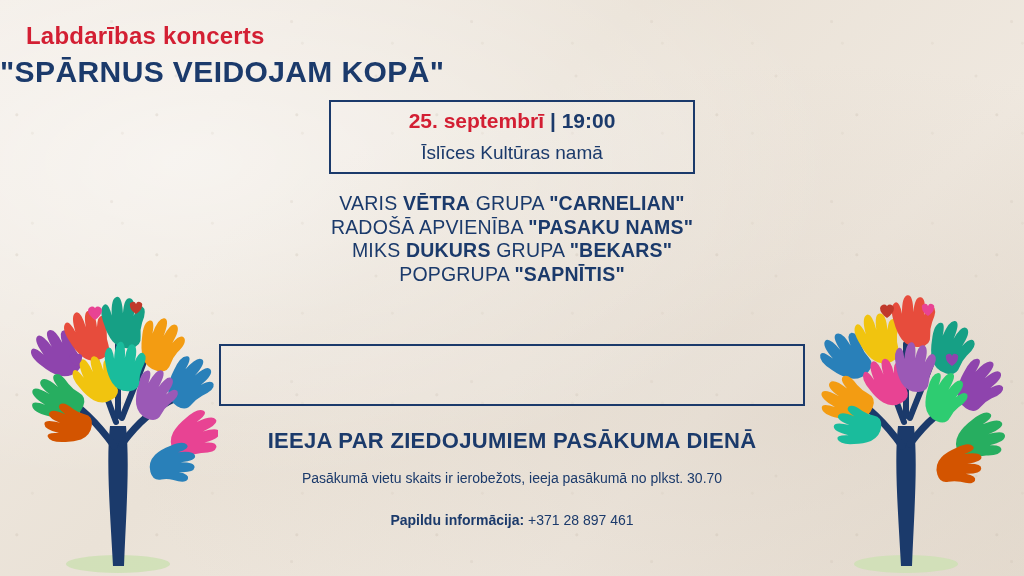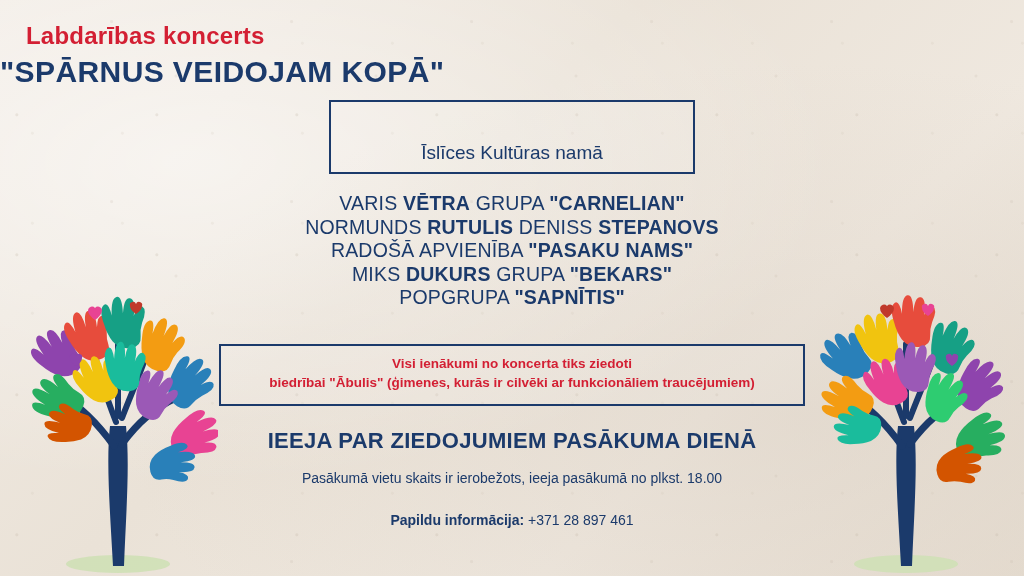--- a/index.html
+++ b/index.html
@@ -284,46 +284,44 @@
           <path d="M140 112 a3 3 0 0 1 6 -2 a3 3 0 0 1 6 2 q0 4 -6 8 q-6 -4 -6 -8 z" fill="#8e44ad"></path>
         </g>
       </g>
     </svg>
   </div>
 
   <div class="kicker">Labdarības koncerts</div>
   <div class="title">"SPĀRNUS VEIDOJAM KOPĀ"</div>
 
   <div class="when-box"></div>
+  <div class="when-date">
+    <span>25. septembrī</span>
+    <span class="sep">|</span>
+    <span class="sep">19:00</span>
+  </div>
   <div class="when-place">Īslīces Kultūras namā</div>
 
   <div class="lineup">
     <div class="row">
       <span class="light">VARIS </span><b>VĒTRA</b><span class="light"> GRUPA </span><b>"CARNELIAN"</b>
-    </div>
-    <div class="row">
-      <span class="light">NORMUNDS </span><b>RUTULIS</b><span class="light"> DENISS </span><b>STEPANOVS</b>
     </div>
     <div class="row">
       <span class="light">RADOŠĀ APVIENĪBA </span><b>"PASAKU NAMS"</b><span class="light"></span><b></b>
     </div>
     <div class="row">
       <span class="light">MIKS </span><b>DUKURS</b><span class="light"> GRUPA </span><b>"BEKARS"</b>
     </div>
     <div class="row">
       <span class="light">POPGRUPA </span><b>"SAPNĪTIS"</b><span class="light"></span><b></b>
     </div>
   </div>
 
   <div class="donate-box"></div>
-  <div class="donate-text">
-    <div>Visi ienākumi no koncerta tiks ziedoti</div>
-    <div>biedrībai "Ābulis" (ģimenes, kurās ir cilvēki ar funkcionāliem traucējumiem)</div>
-  </div>
 
   <div class="entry">IEEJA PAR ZIEDOJUMIEM PASĀKUMA DIENĀ</div>
-  <div class="limit">Pasākumā vietu skaits ir ierobežots, ieeja pasākumā no plkst. 18.00</div>
+  <div class="limit">Pasākumā vietu skaits ir ierobežots, ieeja pasākumā no plkst. 30.70</div>
   <div class="contact">
     <b>Papildu informācija:</b>
     <span>+371 28 897 461</span>
   </div>
 
 </div>
 
 </body></html>

